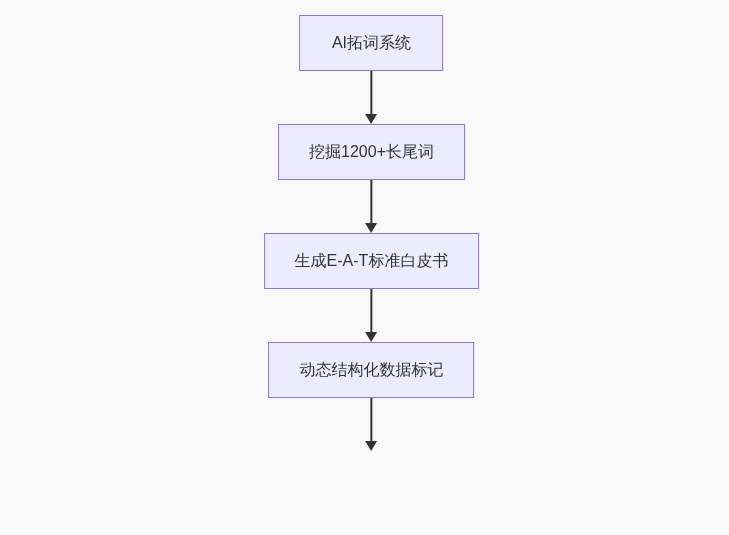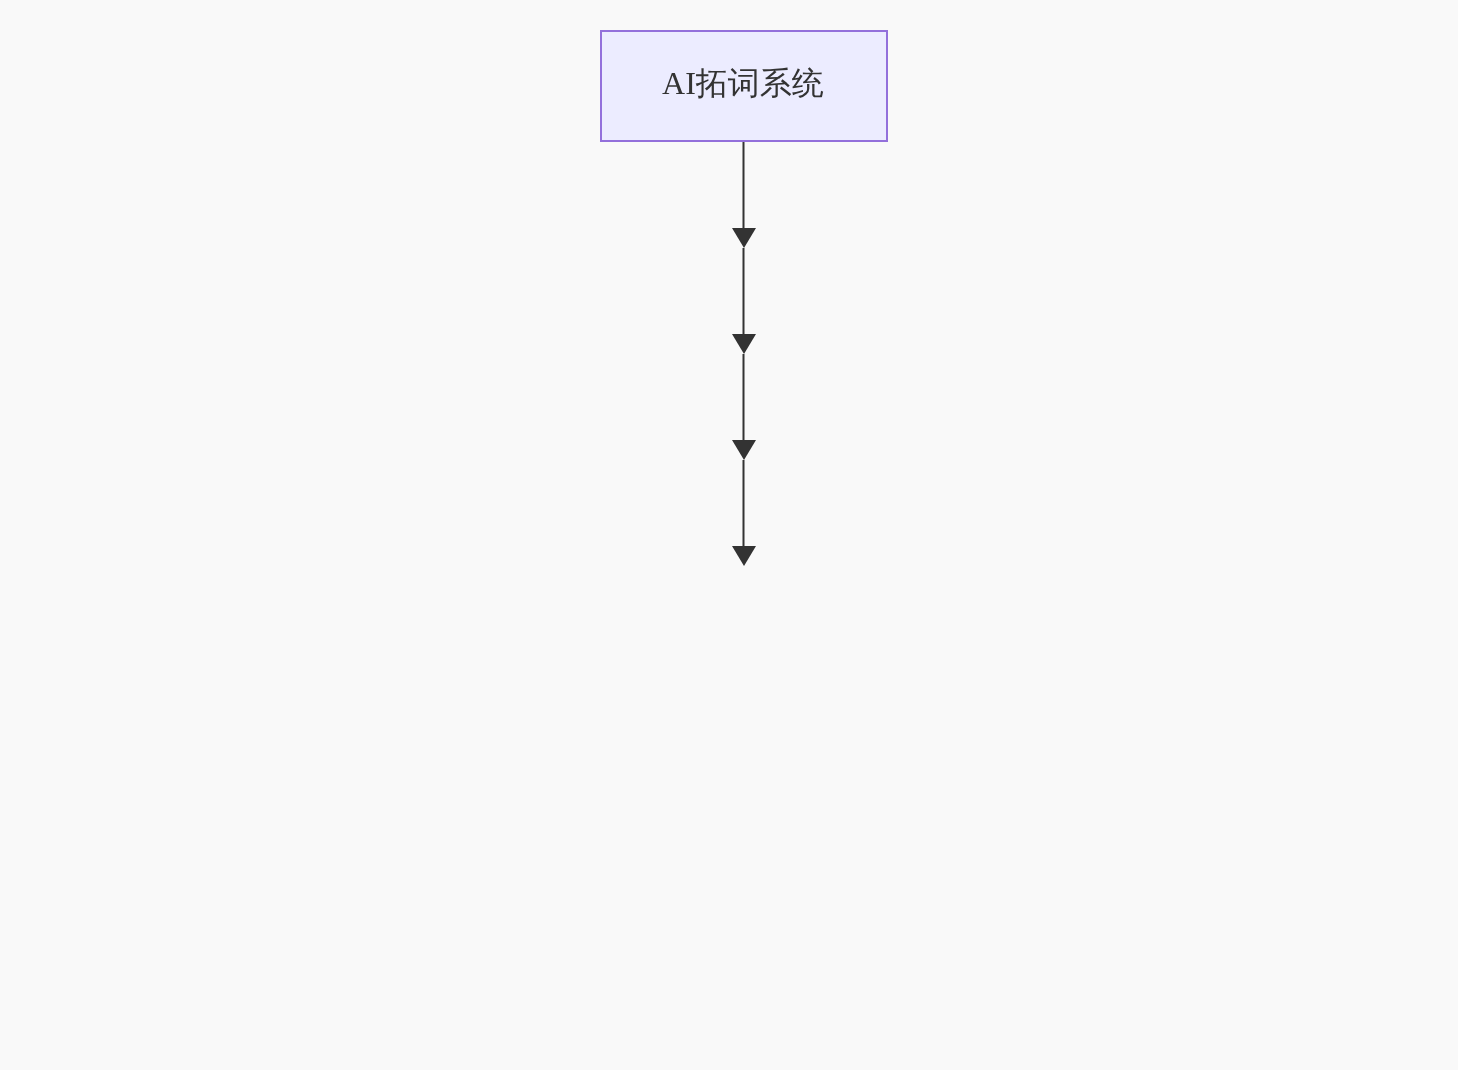--- a/index.html
+++ b/index.html
@@ -25,21 +25,20 @@
   .flow {
     position: absolute;
     left: 50%;
     top: 0;
     transform: translateX(-50%);
     margin-left: 7px;
     padding-top: 15px;
     display: flex;
     flex-direction: column;
     align-items: center;
-    font-family: Liberation Serif, serif;
   }
   .node {
     height: 56px;
     min-width: 144px;
     padding: 0 30px;
     display: flex;
     align-items: center;
     justify-content: center;
     background: var(--node-fill);
     border: 1.5px solid var(--node-border);
@@ -83,32 +82,41 @@
 
     <div class="node">
       <span>AI拓词系统</span>
     </div>
 
     <div class="edge">
       <span class="line"></span>
       <span class="head"></span>
     </div>
 
+    <div class="node">
+      <span>挖掘1200+长尾词</span>
+    </div>
 
     <div class="edge">
       <span class="line"></span>
       <span class="head"></span>
     </div>
 
+    <div class="node">
+      <span>生成E-A-T标准白皮书</span>
+    </div>
 
     <div class="edge">
       <span class="line"></span>
       <span class="head"></span>
     </div>
 
+    <div class="node">
+      <span>动态结构化数据标记</span>
+    </div>
 
     <div class="edge">
       <span class="line"></span>
       <span class="head"></span>
     </div>
 
 
   </div>
 </div>
 

